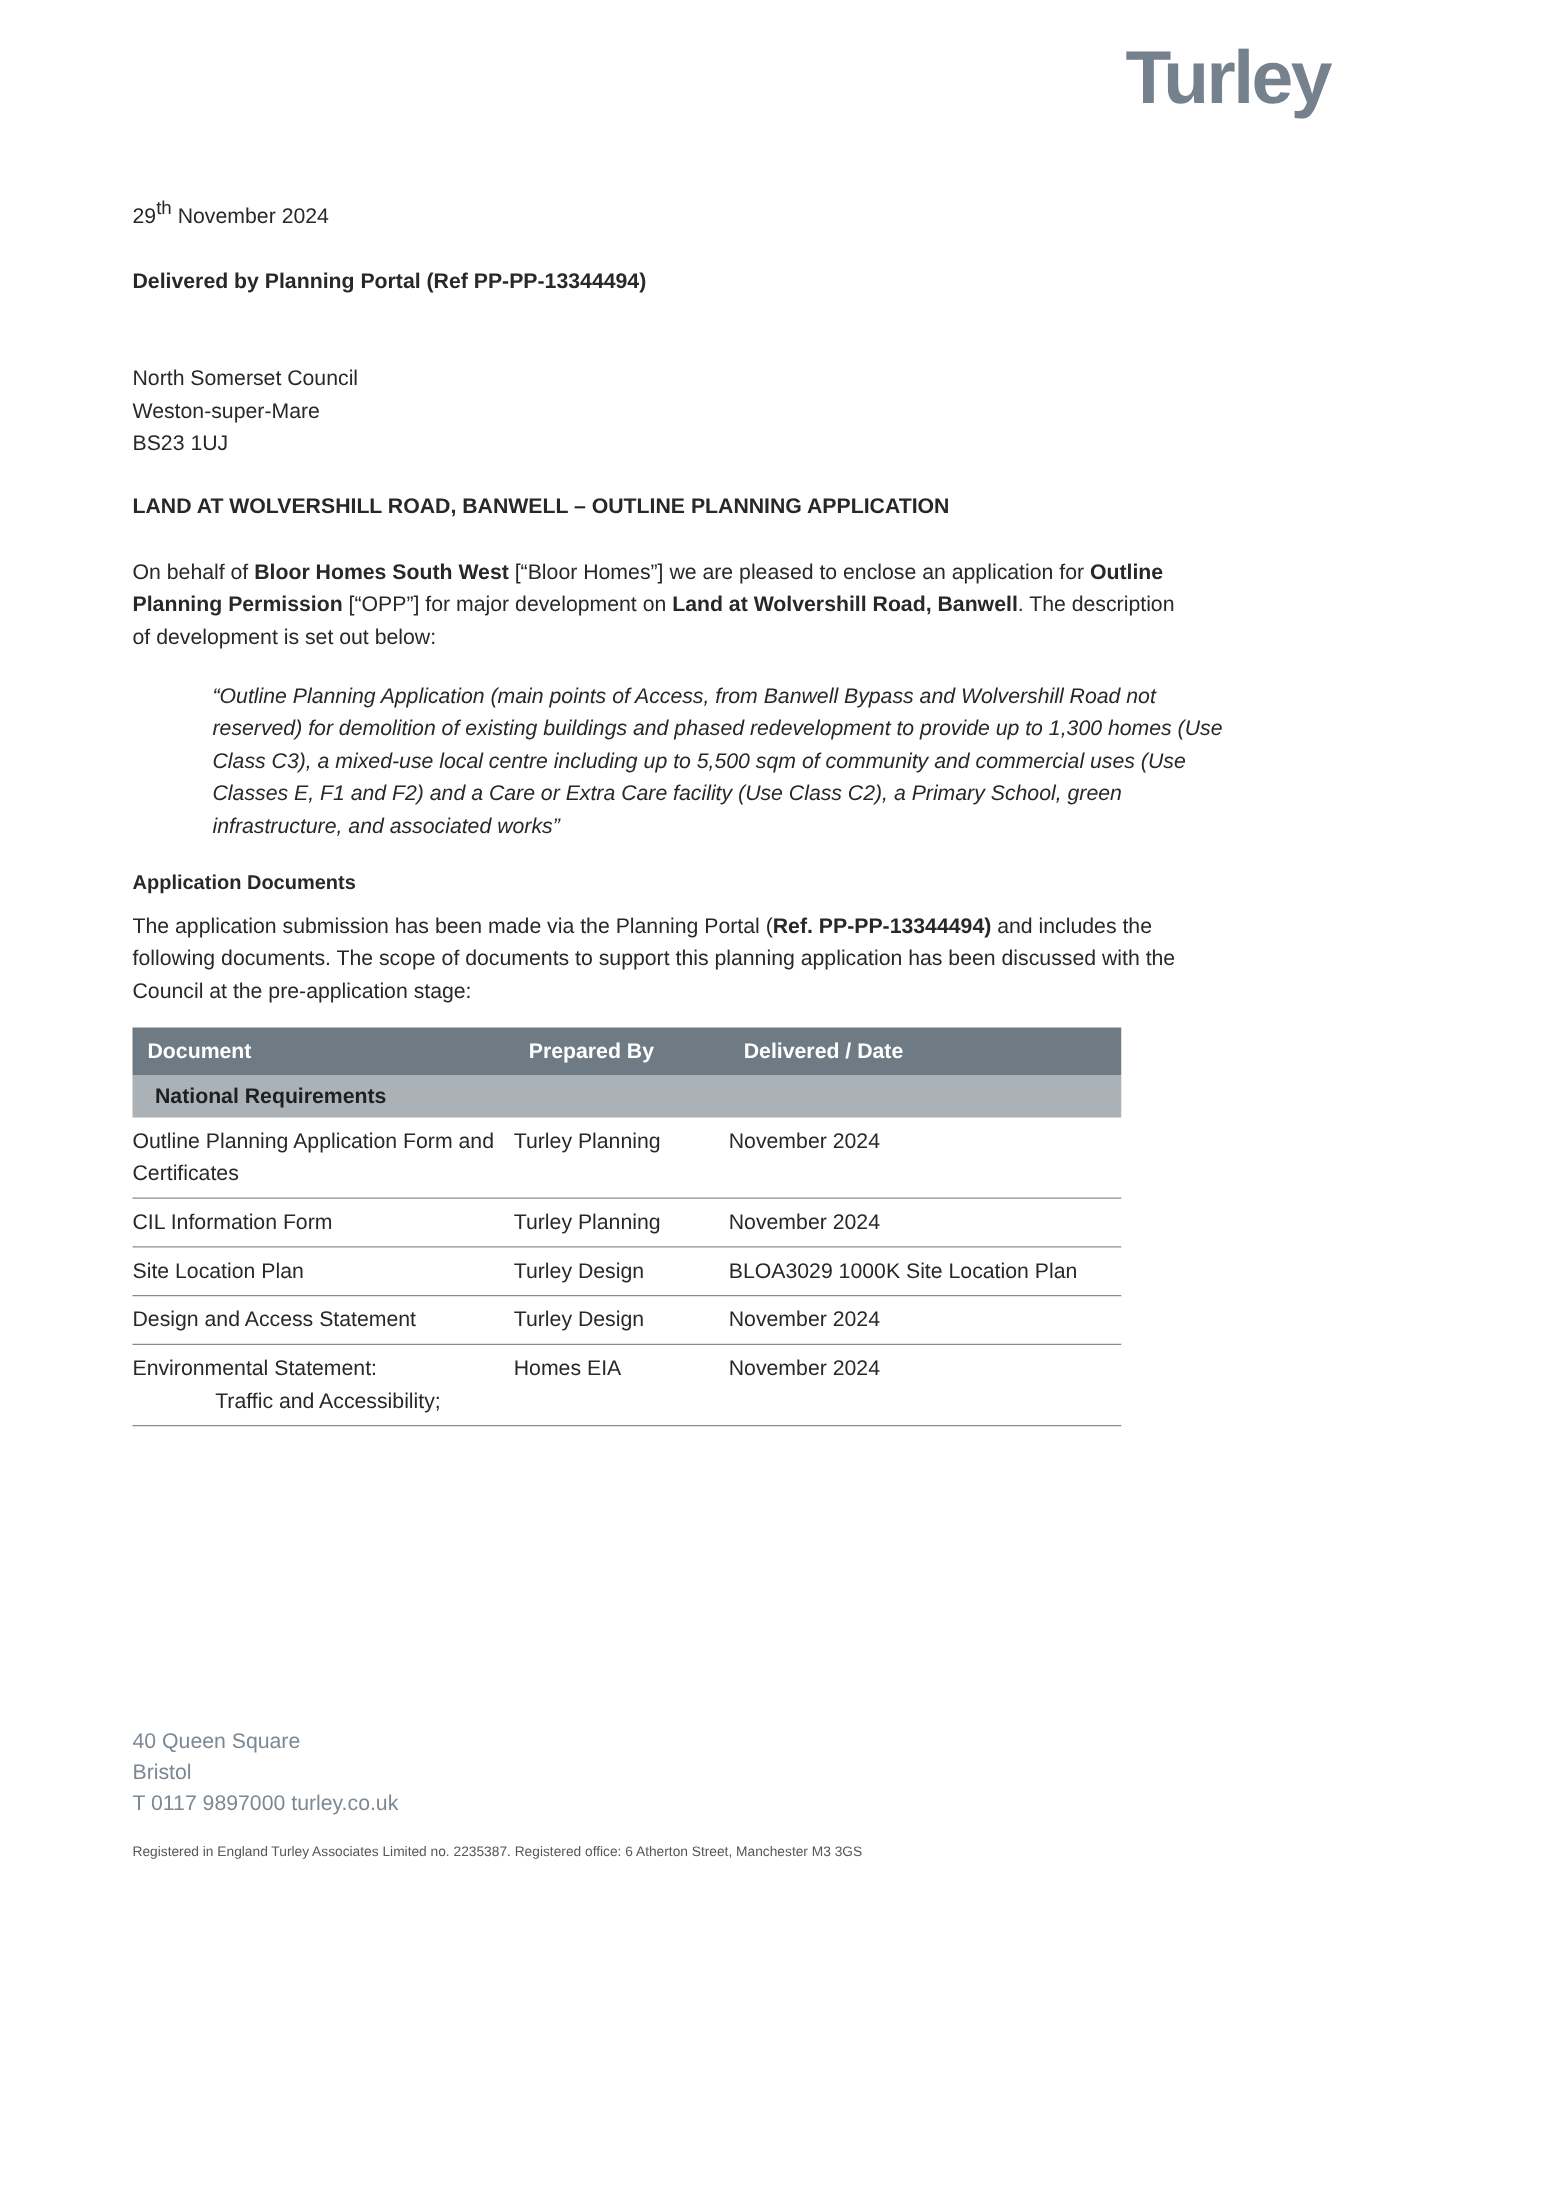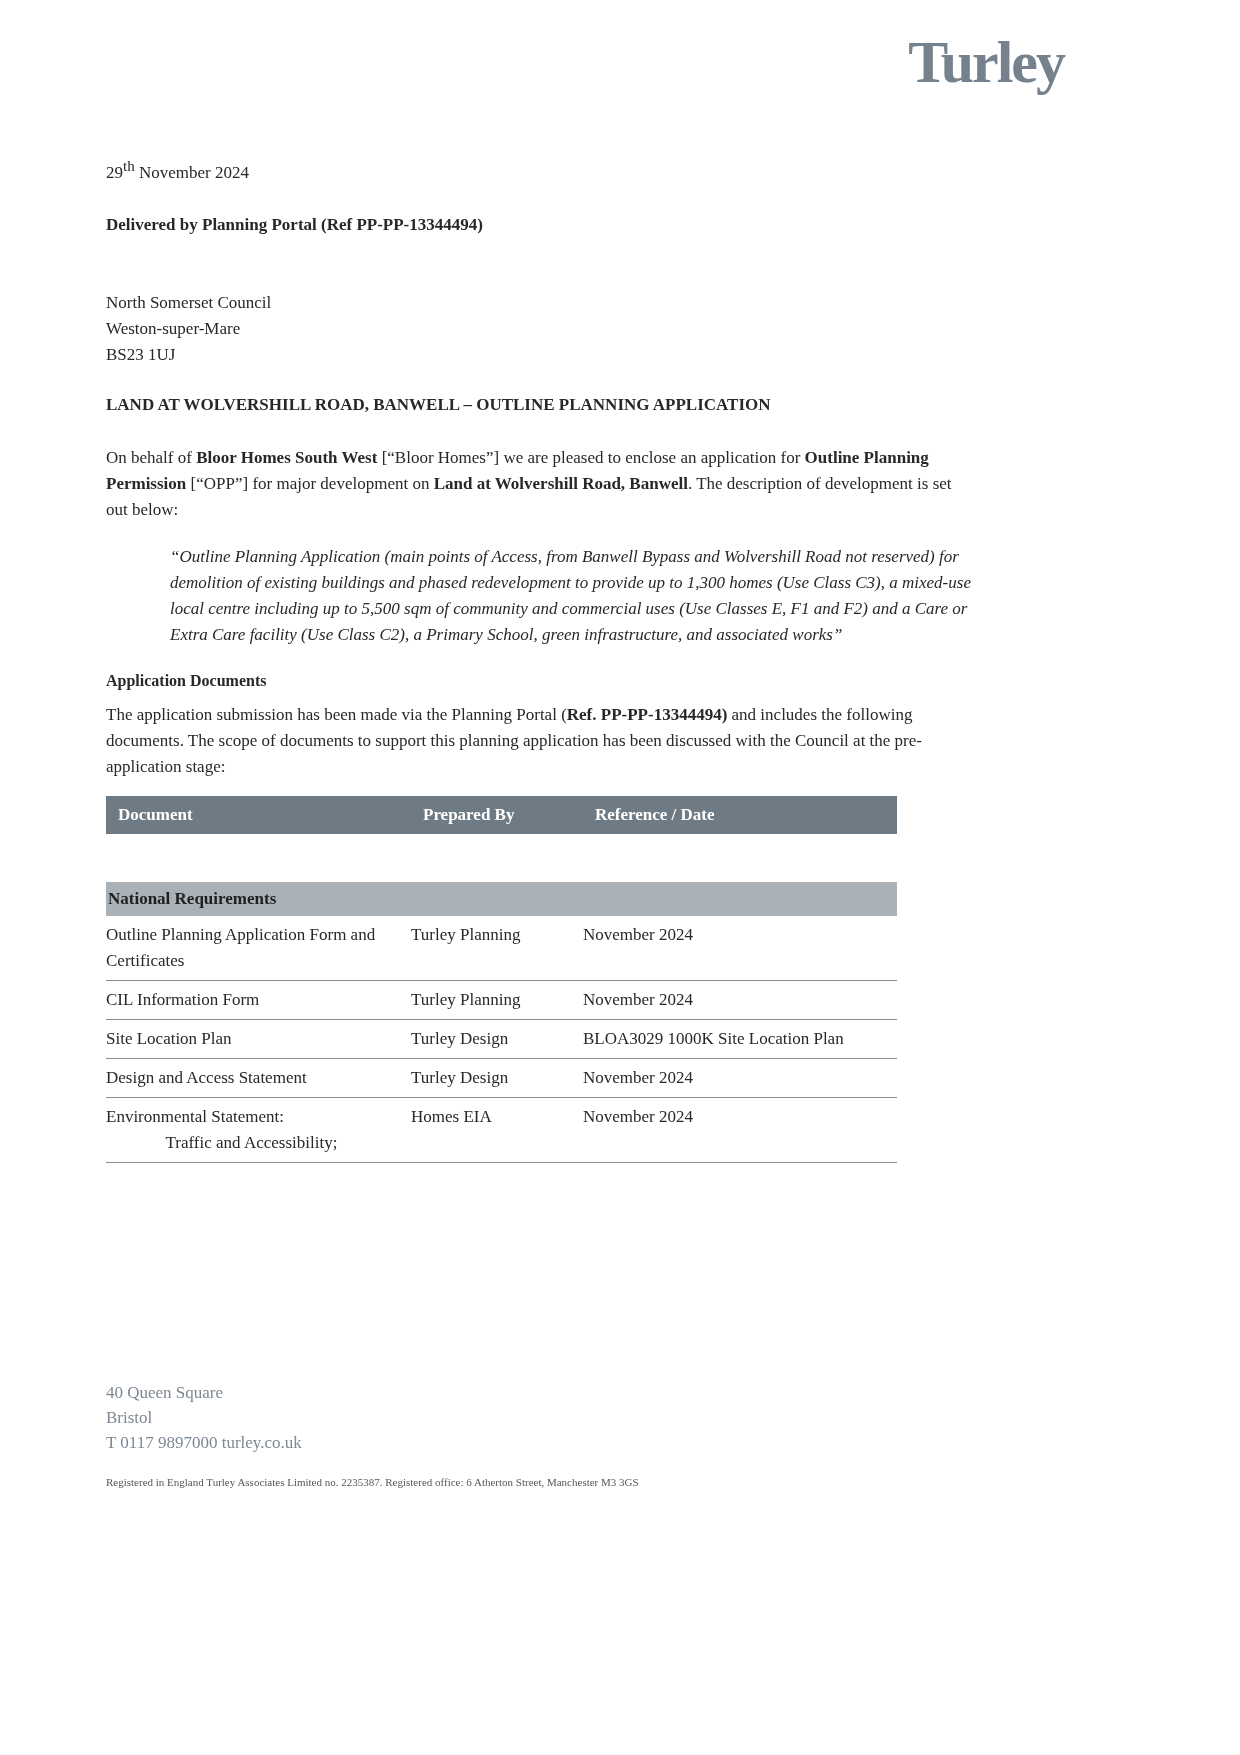--- a/index.html
+++ b/index.html
@@ -2,21 +2,21 @@
 <html><head>
 <meta charset="utf-8">
 <style>
   html, body { margin: 0; padding: 0; background: #e8e8e8; }
   .page {
     position: relative;
     width: 1240px;
     height: 1755px;
     margin: 0 auto;
     background: #ffffff;
-    font-family: Liberation Serif, serif;
+    font-family: Liberation Sans, sans-serif;
     color: #26282a;
     font-size: 17px;
     line-height: 26px;
     overflow: hidden;
   }
   .logo {
     position: absolute;
     top: 30px;
     right: 176px;
     font-size: 60px;
@@ -58,22 +58,21 @@
     grid-template-columns: 305px 172px 314px;
     background: #6e7b84;
     color: #ffffff;
     font-weight: 700;
   }
   .t-header .hcell { padding: 6px 8px 6px 12px; }
   .t-sub {
     background: #aab1b7;
     color: #1d1f21;
     font-weight: 700;
-    padding: 4px 8px 4px 2px;
-    margin-top: 48px;
+    padding: 4px 8px 4px 18px;
   }
   .t-row {
     display: grid;
     grid-template-columns: 305px 172px 314px;
     border-bottom: 1px solid #8c8c8c;
     padding: 6px 0;
   }
   .t-row .cell { padding-right: 10px; }
   .cell-doc { white-space: pre-wrap; }
 
@@ -119,21 +118,21 @@
     <div class="quote">“Outline Planning Application (main points of Access, from Banwell Bypass and Wolvershill Road not reserved) for demolition of existing buildings and phased redevelopment to provide up to 1,300 homes (Use Class C3), a mixed-use local centre including up to 5,500 sqm of community and commercial uses (Use Classes E, F1 and F2) and a Care or Extra Care facility (Use Class C2), a Primary School, green infrastructure, and associated works”</div>
 
     <div class="section-heading">Application Documents</div>
 
     <p class="para section-intro"><span>The application submission has been made via the Planning Portal (</span><span class="bold">Ref. PP-PP-13344494)</span><span> and includes the following documents.  The scope of documents to support this planning application has been discussed with the Council at the pre-application stage:</span></p>
 
     <div class="doc-table">
       <div class="t-header">
         <div class="hcell">Document</div>
         <div class="hcell">Prepared By</div>
-        <div class="hcell">Reference / Date</div>
+        <div class="hcell">Delivered / Date</div>
       </div>
       <div class="t-sub">National Requirements</div>
 
       <div class="t-row">
         <div class="cell cell-doc">Outline Planning Application Form and Certificates</div>
         <div class="cell">Turley Planning</div>
         <div class="cell">November 2024</div>
       </div>
       <div class="t-row">
         <div class="cell cell-doc">CIL Information Form</div>

